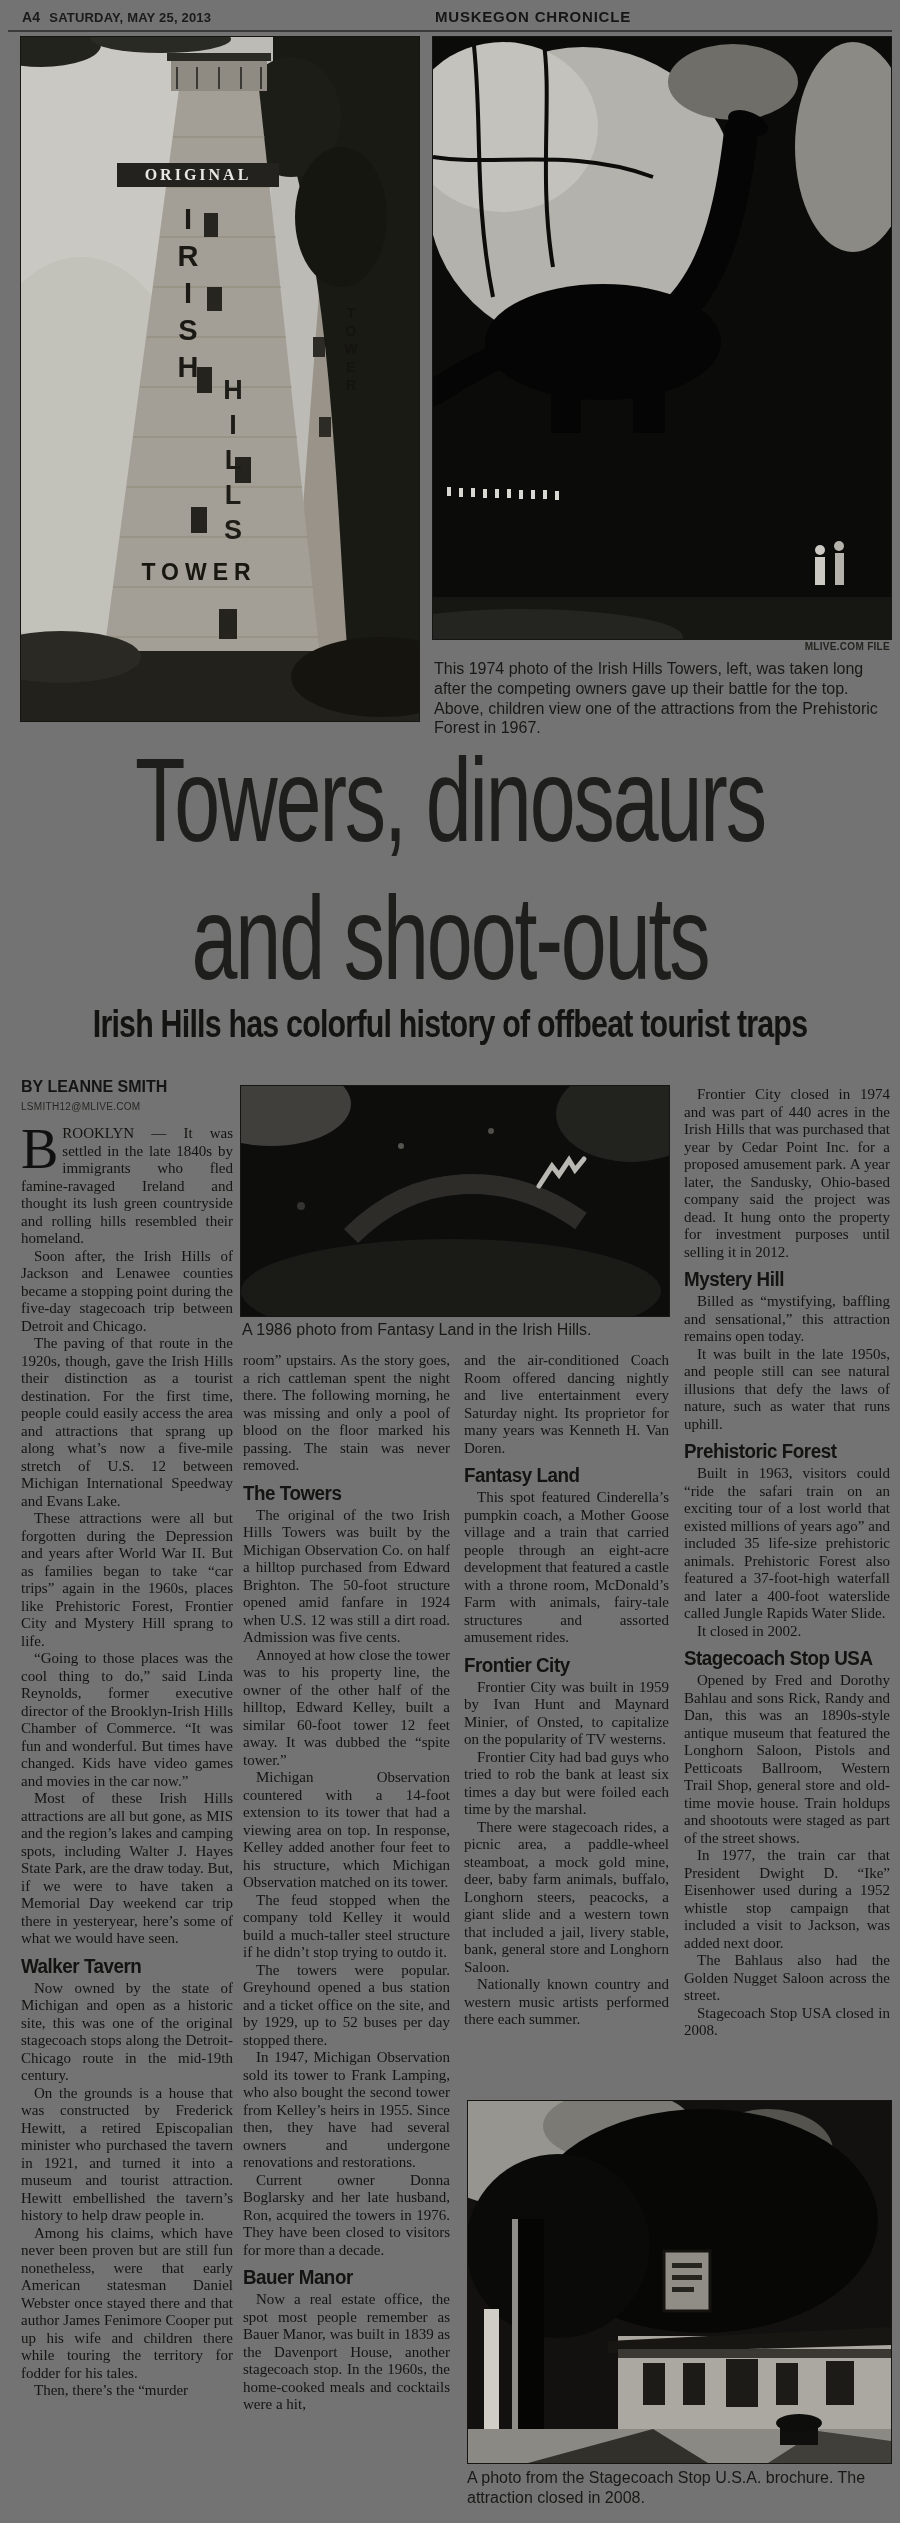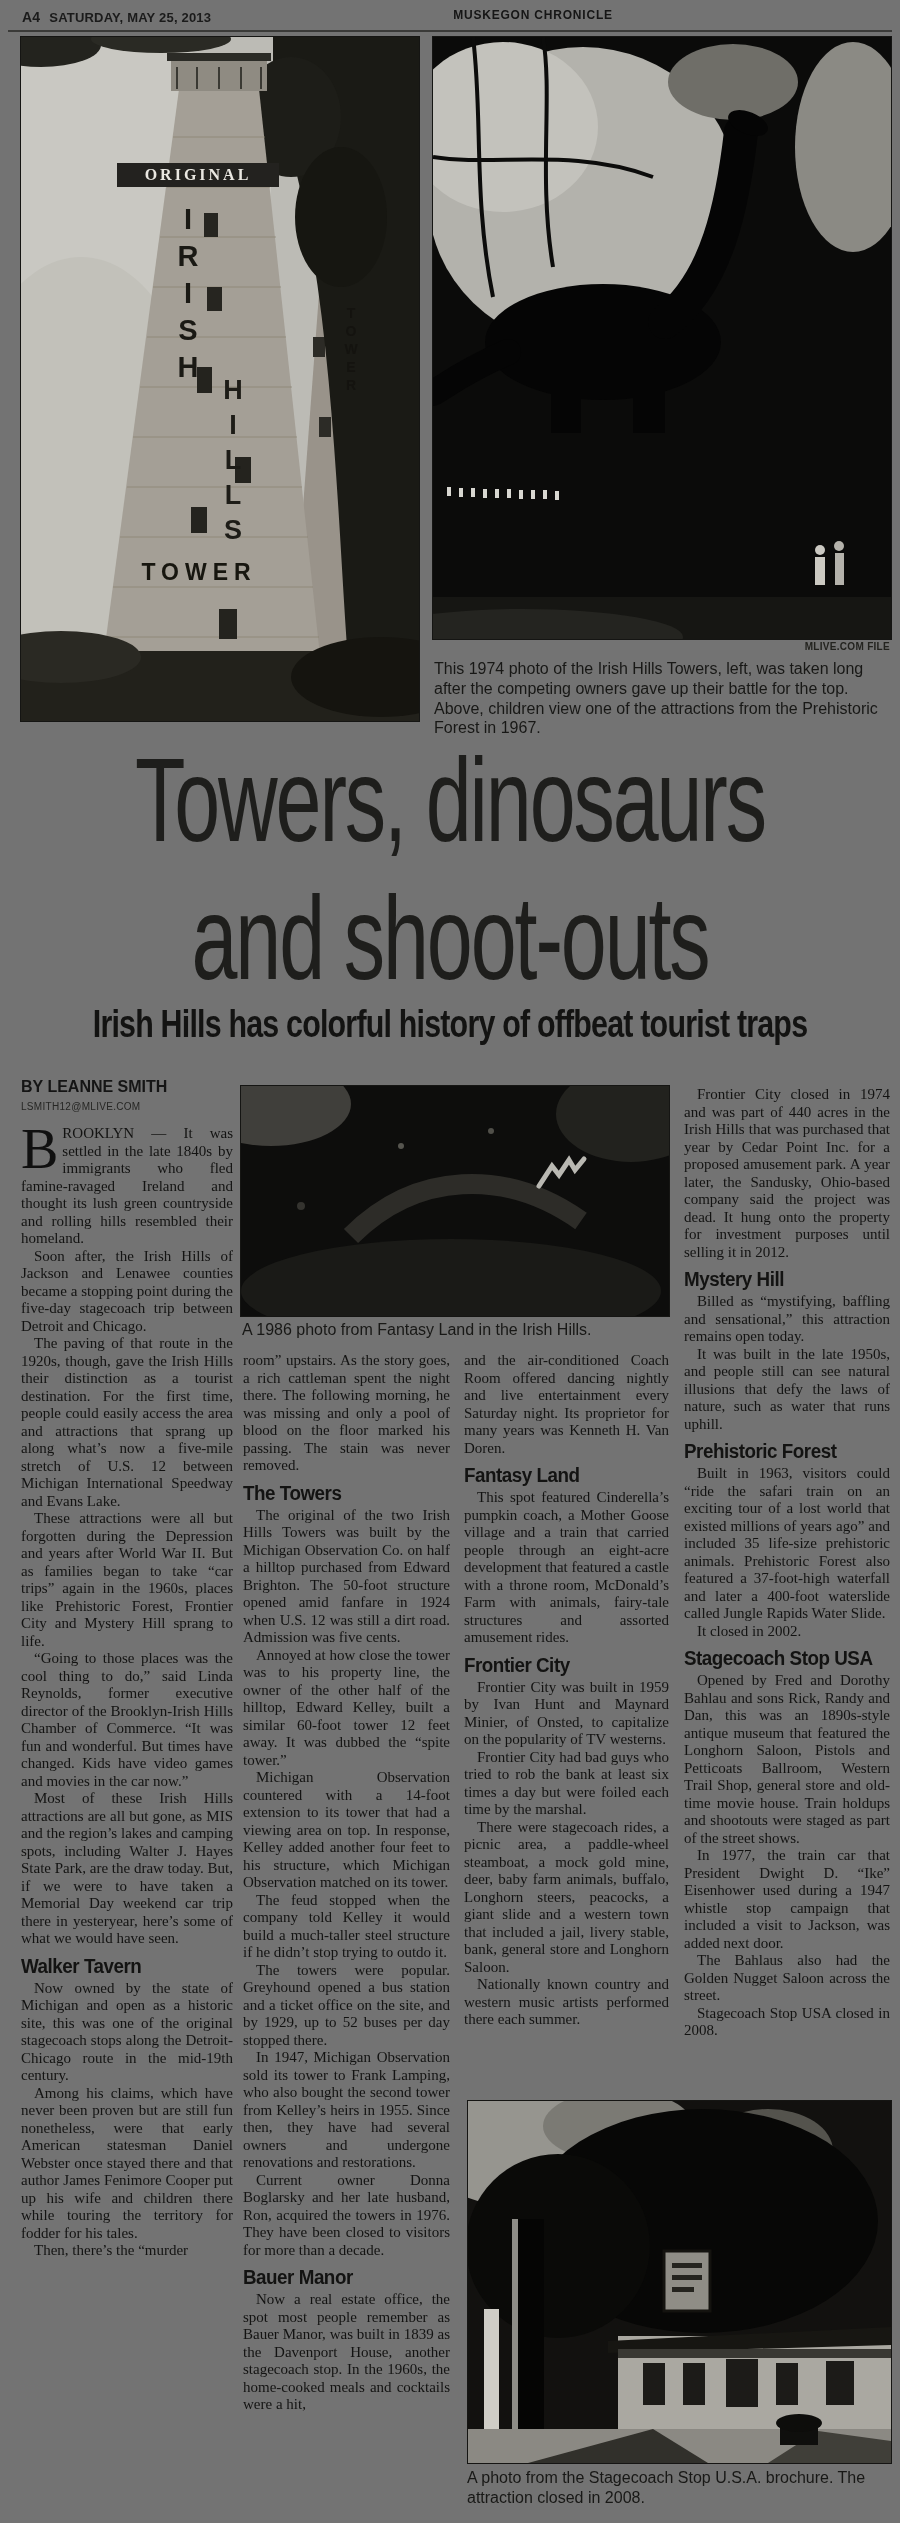--- a/index.html
+++ b/index.html
@@ -7,21 +7,21 @@
           background:#737373; color:#141414; overflow:hidden;
           font-family:"Liberation Serif", serif; }
 
   
   .hdr-left { position:absolute; left:22px; top:9px;
               font-family:"Liberation Sans",sans-serif; font-weight:bold;
               font-size:13px; color:#1b1b1b; letter-spacing:.2px; }
   .hdr-left .ed { font-size:14px; margin-right:9px; }
   .masthead { position:absolute; left:166px; right:0; top:8px; text-align:center;
               font-family:"Liberation Sans",sans-serif; font-weight:bold;
-              font-size:12px; letter-spacing:.8px; color:#161616; }
+              font-size:15px; letter-spacing:.8px; color:#161616; }
   .toprule { position:absolute; left:8px; right:8px; top:30px;
              border-top:2px solid #3a3a38; }
 
   
   .photo { position:absolute; background:#0e0e0d; border:1px solid #151513; }
   .photo svg { display:block; }
   .ph-towers  { left:20px;  top:36px;   width:398px; height:684px; }
   .ph-dino    { left:432px; top:36px;   width:458px; height:602px; }
   .ph-fantasy { left:240px; top:1085px; width:428px; height:230px; }
   .ph-stage   { left:467px; top:2100px; width:423px; height:362px; }
@@ -209,20 +209,21 @@
       <div class="by-email">LSMITH12@MLIVE.COM</div>
     </div>
     <p class="noind"><span class="dropcap">B</span><span>ROOKLYN — It was settled in the late 1840s by immigrants who fled famine-ravaged Ireland and thought its lush green countryside and rolling hills resembled their homeland.</span></p>
     <p>Soon after, the Irish Hills of Jackson and Lenawee counties became a stopping point during the five-day stagecoach trip between Detroit and Chicago.</p>
     <p>The paving of that route in the 1920s, though, gave the Irish Hills their distinction as a tourist destination. For the first time, people could easily access the area and attractions that sprang up along what’s now a five-mile stretch of U.S. 12 between Michigan International Speedway and Evans Lake.</p>
     <p>These attractions were all but forgotten during the Depression and years after World War II. But as families began to take “car trips” again in the 1960s, places like Prehistoric Forest, Frontier City and Mystery Hill sprang to life.</p>
     <p>“Going to those places was the cool thing to do,” said Linda Reynolds, former executive director of the Brooklyn-Irish Hills Chamber of Commerce. “It was fun and wonderful. But times have changed. Kids have video games and movies in the car now.”</p>
     <p>Most of these Irish Hills attractions are all but gone, as MIS and the region’s lakes and camping spots, including Walter J. Hayes State Park, are the draw today. But, if we were to have taken a Memorial Day weekend car trip there in yesteryear, here’s some of what we would have seen.</p>
     <h3 class="sec">Walker Tavern</h3>
     <p>Now owned by the state of Michigan and open as a historic site, this was one of the original stagecoach stops along the Detroit-Chicago route in the mid-19th century.</p>
+    <p>On the grounds is a house that was constructed by Frederick Hewitt, a retired Episcopalian minister who purchased the tavern in 1921, and turned it into a museum and tourist attraction. Hewitt embellished the tavern’s history to help draw people in.</p>
     <p>Among his claims, which have never been proven but are still fun nonetheless, were that early American statesman Daniel Webster once stayed there and that author James Fenimore Cooper put up his wife and children there while touring the territory for fodder for his tales.</p>
     <p>Then, there’s the “murder</p>
   </div>
 
   <div class="col c2">
     <p class="noind">room” upstairs. As the story goes, a rich cattleman spent the night there. The following morning, he was missing and only a pool of blood on the floor marked his passing. The stain was never removed.</p>
     <h3 class="sec">The Towers</h3>
     <p>The original of the two Irish Hills Towers was built by the Michigan Observation Co. on half a hilltop purchased from Edward Brighton. The 50-foot structure opened amid fanfare in 1924 when U.S. 12 was still a dirt road. Admission was five cents.</p>
     <p>Annoyed at how close the tower was to his property line, the owner of the other half of the hilltop, Edward Kelley, built a similar 60-foot tower 12 feet away. It was dubbed the “spite tower.”</p>
     <p>Michigan Observation countered with a 14-foot extension to its tower that had a viewing area on top. In response, Kelley added another four feet to his structure, which Michigan Observation matched on its tower.</p>
@@ -248,21 +249,21 @@
   <div class="col c4">
     <p>Frontier City closed in 1974 and was part of 440 acres in the Irish Hills that was purchased that year by Cedar Point Inc. for a proposed amusement park. A year later, the Sandusky, Ohio-based company said the project was dead. It hung onto the property for investment purposes until selling it in 2012.</p>
     <h3 class="sec">Mystery Hill</h3>
     <p>Billed as “mystifying, baffling and sensational,” this attraction remains open today.</p>
     <p>It was built in the late 1950s, and people still can see natural illusions that defy the laws of nature, such as water that runs uphill.</p>
     <h3 class="sec">Prehistoric Forest</h3>
     <p>Built in 1963, visitors could “ride the safari train on an exciting tour of a lost world that existed millions of years ago” and included 35 life-size prehistoric animals. Prehistoric Forest also featured a 37-foot-high waterfall and later a 400-foot waterslide called Jungle Rapids Water Slide.</p>
     <p>It closed in 2002.</p>
     <h3 class="sec">Stagecoach Stop USA</h3>
     <p>Opened by Fred and Dorothy Bahlau and sons Rick, Randy and Dan, this was an 1890s-style antique museum that featured the Longhorn Saloon, Pistols and Petticoats Ballroom, Western Trail Shop, general store and old-time movie house. Train holdups and shootouts were staged as part of the street shows.</p>
-    <p>In 1977, the train car that President Dwight D. “Ike” Eisenhower used during a 1947 whistle stop campaign that included a visit to Jackson, was added next door.</p>
+    <p>In 1977, the train car that President Dwight D. “Ike” Eisenhower used during a 1952 whistle stop campaign that included a visit to Jackson, was added next door.</p>
     <p>The Bahlaus also had the Golden Nugget Saloon across the street.</p>
     <p>Stagecoach Stop USA closed in 2008.</p>
   </div>
 
   <div class="photo ph-stage">
     <svg width="423" height="362" viewBox="0 0 423 362">
       <rect width="423" height="362" fill="#12110f"></rect>
       <ellipse cx="40" cy="42" rx="85" ry="62" fill="#96958f"></ellipse>
       <ellipse cx="150" cy="25" rx="75" ry="36" fill="#7b7a74"></ellipse>
       <ellipse cx="300" cy="50" rx="65" ry="42" fill="#54534d"></ellipse>

